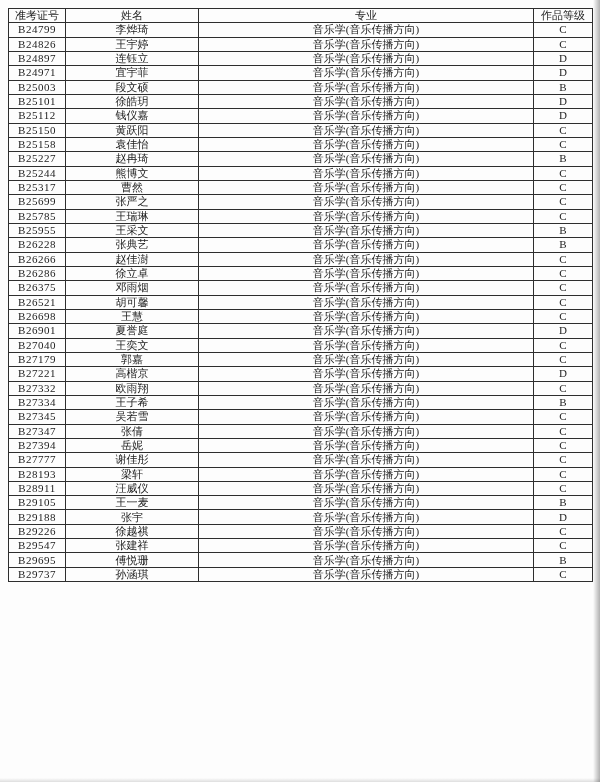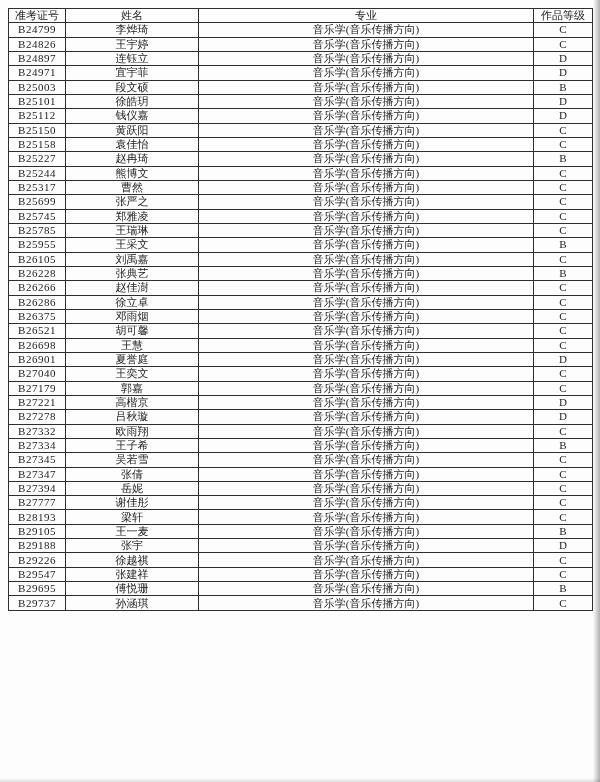--- a/index.html
+++ b/index.html
@@ -153,47 +153,35 @@
     <td>C</td>
   </tr>
 
   <tr>
     <td class="id-cell">B25699</td>
     <td>张严之</td>
     <td>音乐学(音乐传播方向)</td>
     <td>C</td>
   </tr>
 
-  <tr>
-    <td class="id-cell">B25745</td>
-    <td>郑雅凌</td>
-    <td>音乐学(音乐传播方向)</td>
-    <td>C</td>
-  </tr>
 
   <tr>
     <td class="id-cell">B25785</td>
     <td>王瑞琳</td>
     <td>音乐学(音乐传播方向)</td>
     <td>C</td>
   </tr>
 
   <tr>
     <td class="id-cell">B25955</td>
     <td>王采文</td>
     <td>音乐学(音乐传播方向)</td>
     <td>B</td>
   </tr>
 
-  <tr>
-    <td class="id-cell">B26105</td>
-    <td>刘禹嘉</td>
-    <td>音乐学(音乐传播方向)</td>
-    <td>C</td>
-  </tr>
 
   <tr>
     <td class="id-cell">B26228</td>
     <td>张典艺</td>
     <td>音乐学(音乐传播方向)</td>
     <td>B</td>
   </tr>
 
   <tr>
     <td class="id-cell">B26266</td>
@@ -253,26 +241,20 @@
     <td>C</td>
   </tr>
 
   <tr>
     <td class="id-cell">B27221</td>
     <td>高楷京</td>
     <td>音乐学(音乐传播方向)</td>
     <td>D</td>
   </tr>
 
-  <tr>
-    <td class="id-cell">B27278</td>
-    <td>吕秋璇</td>
-    <td>音乐学(音乐传播方向)</td>
-    <td>D</td>
-  </tr>
 
   <tr>
     <td class="id-cell">B27332</td>
     <td>欧雨翔</td>
     <td>音乐学(音乐传播方向)</td>
     <td>C</td>
   </tr>
 
   <tr>
     <td class="id-cell">B27334</td>
@@ -311,20 +293,26 @@
 
 
   <tr>
     <td class="id-cell">B28193</td>
     <td>梁轩</td>
     <td>音乐学(音乐传播方向)</td>
     <td>C</td>
   </tr>
 
 
+  <tr>
+    <td class="id-cell">B28911</td>
+    <td>汪威仪</td>
+    <td>音乐学(音乐传播方向)</td>
+    <td>C</td>
+  </tr>
 
 
   <tr>
     <td class="id-cell">B29105</td>
     <td>王一麦</td>
     <td>音乐学(音乐传播方向)</td>
     <td>B</td>
   </tr>
 
   <tr>

